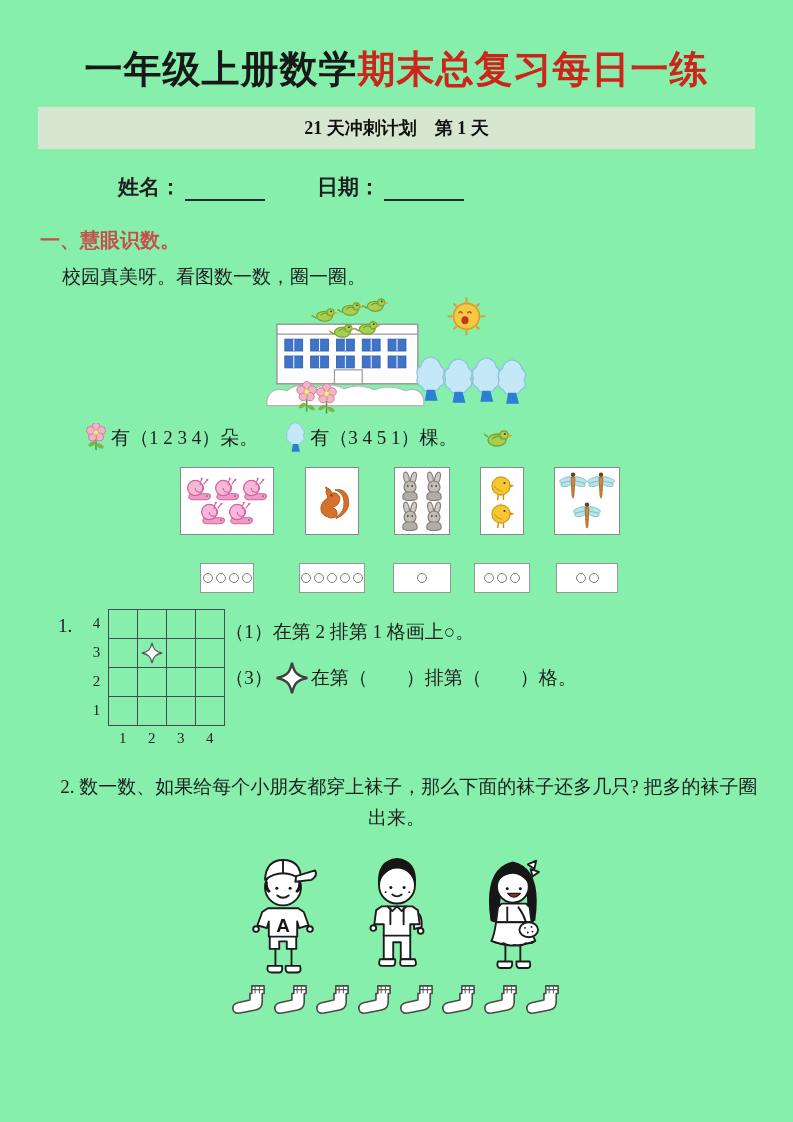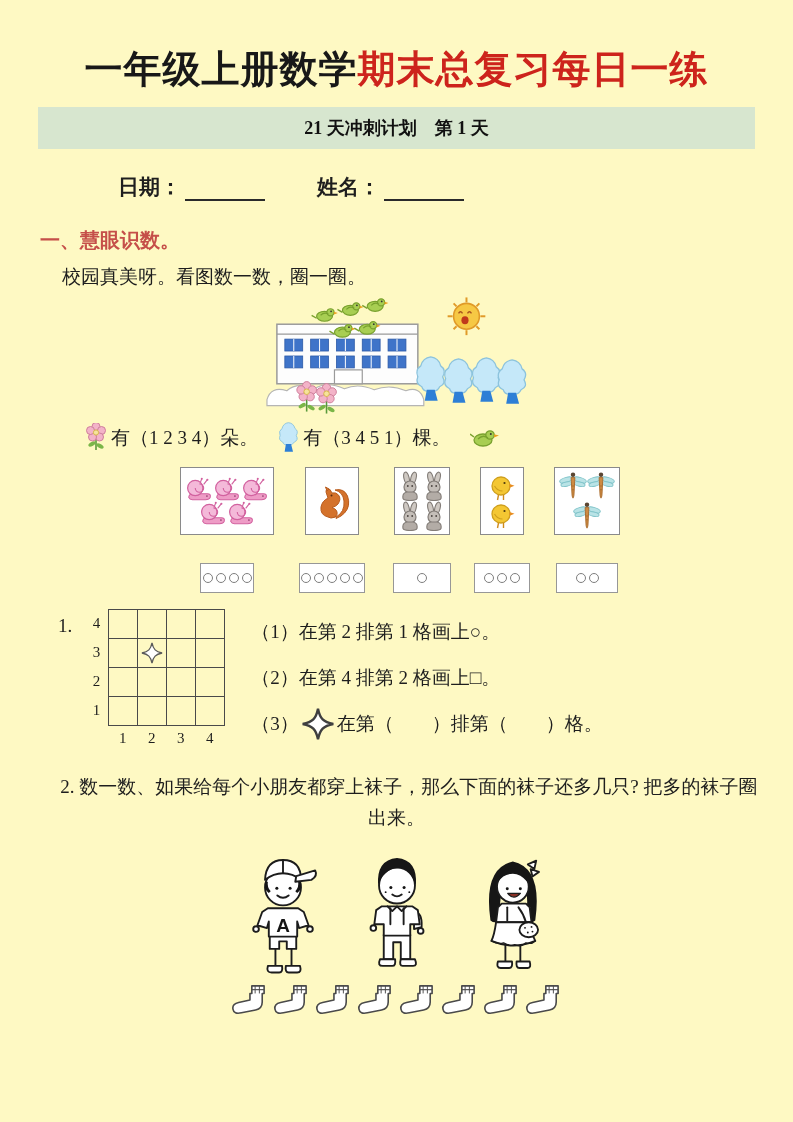--- a/index.html
+++ b/index.html
@@ -1,39 +1,39 @@
 <!DOCTYPE html>
 <html><head>
 <meta charset="utf-8">
 <style>
   * { margin:0; padding:0; box-sizing:border-box; }
   html,body { background:#ffffff; }
   .page {
     position:relative; width:793px; height:1122px; margin:0 auto;
-    background:#fef9c3; overflow:hidden; color:#1e1e1e;
+    background:#86efac; overflow:hidden; color:#1e1e1e;
     font-family:"Liberation Serif", serif;
   }
   
   .title { margin-top:44px; text-align:center; font-size:38px; font-weight:bold;
            font-family:"Liberation Sans", sans-serif; letter-spacing:1px; }
   .title .t-black { color:#181818; }
   .title .t-red   { color:#cd241c; }
   .banner { margin:12px 38px 0; height:42px; background:#d7e6cf;
             text-align:center; font-size:18px; font-weight:bold; line-height:42px; color:#111; }
   .info-row { margin:24px 0 0 118px; display:flex; gap:52px;
               font-size:21px; font-weight:bold; }
   .info-field { display:flex; align-items:flex-end; }
   .blank-line { display:inline-block; width:80px; border-bottom:2px solid #2a2a2a; height:24px; margin-left:4px; }
   
   .s-heading { color:#c54f49; font-size:20px; font-weight:600; margin-left:40px; }
   .h1 { margin-top:26px; } .h2 { margin-top:20px; } .h3 { margin-top:24px; }
   .prompt { margin:10px 0 0 62px; font-size:19px; }
   
   .scene-wrap { margin-top:4px; display:flex; justify-content:center; }
-  .count-row { margin:8px 0 0 84px; display:flex; align-items:center; gap:19px; font-size:19px; }
+  .count-row { margin:8px 0 0 84px; display:flex; align-items:center; gap:26px; font-size:19px; }
   .count-item { display:flex; align-items:center; gap:3px; }
   
   .match-row { margin:14px 0 0 172px; display:flex; }
   .match-col { display:flex; flex-direction:column; align-items:center; }
   .col1{width:110px;} .col2{width:100px;} .col3{width:80px;} .col4{width:80px;} .col5{width:90px;}
   .pbox { border:1.5px solid #8a8a8a; height:68px; display:flex; flex-wrap:wrap;
           justify-content:center; align-content:center; align-items:center; background:#fff; padding:2px; }
   .pb1{width:94px;} .pb2{width:54px;} .pb3{width:56px;} .pb4{width:44px;} .pb5{width:66px;}
   .cbox { margin-top:28px; border:1.5px solid #979797; height:30px; display:flex;
           align-items:center; justify-content:center; gap:3px; background:#fff; }
@@ -45,46 +45,46 @@
   .grid-area { margin-left:16px; }
   .grid-flex { display:flex; }
   .row-labels { display:flex; flex-direction:column; margin-right:8px; }
   .row-labels span { height:29px; line-height:29px; font-size:15px; text-align:right; width:12px; }
   .grid { display:grid; grid-template-columns:repeat(4,29px); grid-auto-rows:29px;
           border-top:1.2px solid #4a4a4a; border-left:1.2px solid #4a4a4a; }
   .cell { border-right:1.2px solid #4a4a4a; border-bottom:1.2px solid #4a4a4a;
           display:flex; align-items:center; justify-content:center; }
   .col-labels { display:flex; margin-left:20px; }
   .col-labels span { width:29px; text-align:center; font-size:15px; margin-top:4px; }
-  .q1-questions { margin-left:26px; font-size:19px; }
+  .q1-questions { font-size:19px; }
   .q-line { height:46px; display:flex; align-items:center; }
   .q-line svg { margin:0 3px; }
   
   .q2-text { margin:24px 30px 0 30px; font-size:19px; line-height:1.65; text-indent:1.3em;text-align:center; }
   .kids-row { margin-top:8px; display:flex; justify-content:center; gap:20px; }
   .socks-row { margin:2px 0 0 230px; display:flex; gap:4px; }
 </style>
 </head>
 <body>
 
 <div class="page">
 
   <div class="title">
     <span class="t-black">一年级上册数学</span><span class="t-red">期末总复习每日一练</span>
   </div>
 
   <div class="banner">21 天冲刺计划　第 1 天</div>
 
   <div class="info-row">
     <div class="info-field">
+      <span>姓名：</span>
+      <span class="blank-line"></span>
+    </div>
+    <div class="info-field">
       <span>日期：</span>
-      <span class="blank-line"></span>
-    </div>
-    <div class="info-field">
-      <span>姓名：</span>
       <span class="blank-line"></span>
     </div>
   </div>
 
   <div class="s-heading h1">一、慧眼识数。</div>
   <div class="prompt">校园真美呀。看图数一数，圈一圈。</div>
 
   <div class="scene-wrap">
     <svg width="268" height="120" viewBox="0 0 270 120">
       <defs>
@@ -441,21 +441,20 @@
       </div>
       <div class="col-labels">
         <span>1</span>
         <span>2</span>
         <span>3</span>
         <span>4</span>
       </div>
     </div>
     <div class="q1-questions">
       <div class="q-line">（1）在第 2 排第 1 格画上○。</div>
-      <div class="q-line">（2）在第 4 排第 2 格画上□。</div>
       <div class="q-line">
         <span>（3）</span>
         <svg width="32" height="32" viewBox="0 0 24 24">
           <path d="M12 0.5 C13.5 8 16 10.5 23.5 12 C16 13.5 13.5 16 12 23.5 C10.5 16 8 13.5 0.5 12 C8 10.5 10.5 8 12 0.5 Z" fill="#ffffff" stroke="#3f3f3f" stroke-width="1.8"></path>
         </svg>
         <span>在第（　　）排第（　　）格。</span>
       </div>
     </div>
   </div>
 

